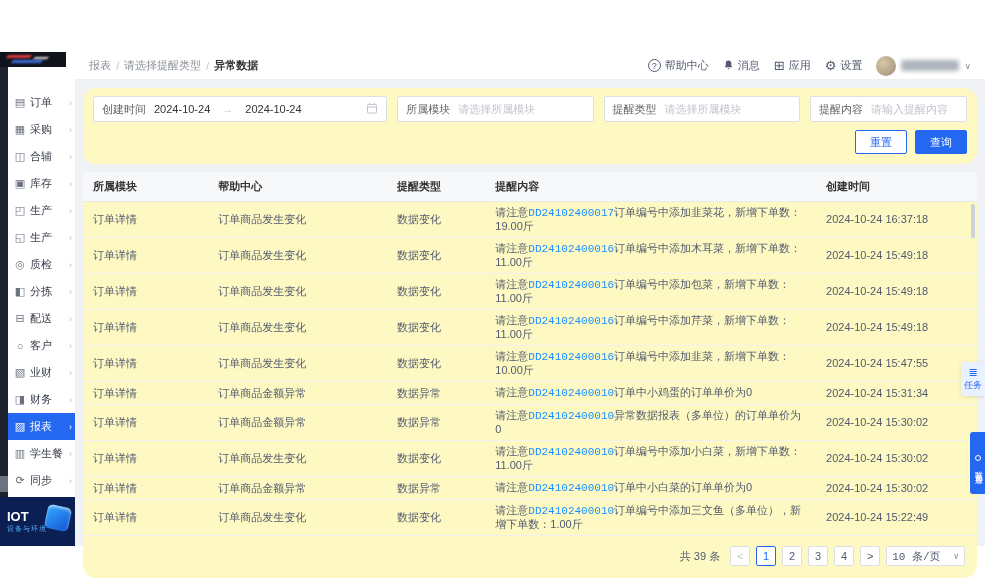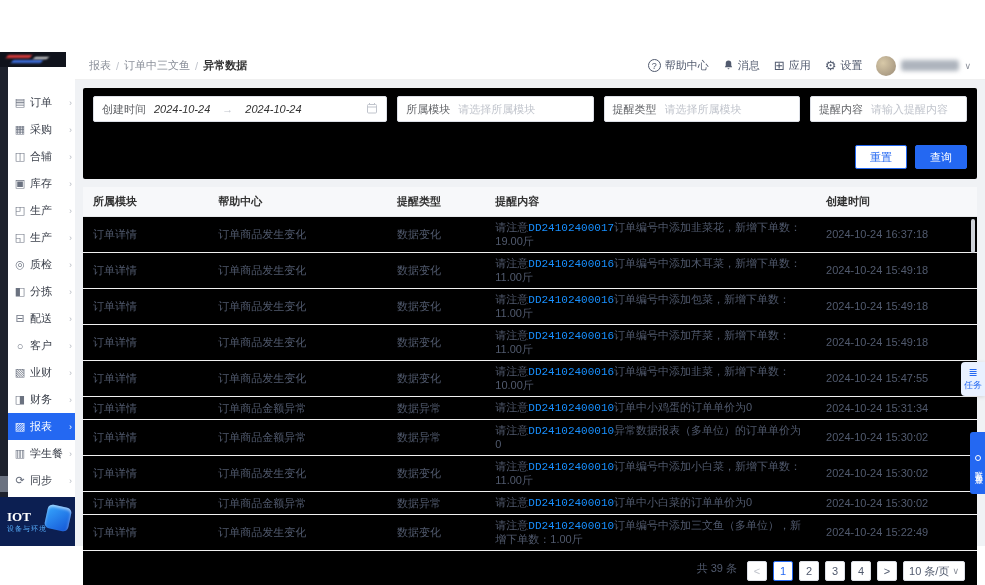--- a/index.html
+++ b/index.html
@@ -20,21 +20,21 @@
   
   .sidebar{position:absolute;left:8px;top:15px;width:67px;height:430px;background:#fff;padding-top:22px;}
   .side-item{height:27px;display:flex;align-items:center;gap:4px;padding:0 3px 0 6px;font-size:11px;color:#3a3f4a;cursor:pointer;}
   .side-item .ic{font-size:11px;color:#6b7280;width:12px;text-align:center;flex:none;}
   .side-item .lb{flex:1;white-space:nowrap;overflow:hidden;}
   .side-item .ch{font-size:9px;color:#b5bac2;flex:none;}
   .side-item.active{background:var(--accent);color:#fff;}
   .side-item.active .ic,.side-item.active .ch{color:#fff;}
 
   .iot{position:absolute;left:0;top:445px;width:75px;height:49px;background:#0c1f52;display:flex;flex-direction:column;justify-content:center;padding-left:7px;cursor:pointer;}
-  .iot-title{color:#fff;font-weight:bold;font-size:13px;line-height:14px;font-family:Liberation Serif, serif;}
+  .iot-title{color:#fff;font-weight:bold;font-size:13px;line-height:14px;}
   .iot-sub{color:#58b0ff;font-size:7px;letter-spacing:1px;}
   .iot-cube{position:absolute;right:5px;top:9px;width:24px;height:24px;border-radius:5px;
             background:linear-gradient(135deg,#37a9ff,#1455d6);transform:rotate(12deg);
             box-shadow:inset 0 2px 3px rgba(255,255,255,.55);}
 
   
   .main{position:absolute;left:75px;top:0;right:0;height:494px;background:#f0f2f5;}
   .main-hdr{height:28px;background:#fff;display:flex;align-items:center;justify-content:space-between;
             padding:0 14px;border-bottom:1px solid #f0f0f0;}
   .breadcrumb{font-size:11px;color:#8a8f99;display:flex;gap:5px;align-items:center;}
@@ -43,50 +43,50 @@
   .hdr-right{display:flex;align-items:center;gap:14px;font-size:11px;color:#515a6e;}
   .hdr-item{display:flex;align-items:center;gap:4px;cursor:pointer;}
   .icon-q{width:13px;height:13px;border:1px solid #515a6e;border-radius:50%;font-size:9px;display:flex;align-items:center;justify-content:center;}
   .glyph{font-size:13px;line-height:13px;}
   .avatar-wrap{display:flex;align-items:center;gap:5px;cursor:pointer;}
   .avatar{width:20px;height:20px;border-radius:50%;background:radial-gradient(circle at 35% 35%,#d8c9a8,#9a8b77);}
   .blur-name{width:58px;height:11px;background:#aeb4bd;border-radius:3px;filter:blur(2px);}
   .caret{color:#8a8f99;font-size:9px;}
 
   .content{padding:8px 8px 0;}
-  .card{background:#000000;border-radius:2px;}
+  .card{background:#fef9c3;border-radius:13px;}
   .filter-card{padding:8px 10px 10px;margin-bottom:8px;}
   .filters{display:flex;gap:10px;}
   .fbox{height:26px;border:1px solid #dcdfe6;border-radius:2px;display:flex;align-items:center;padding:0 8px;font-size:11px;background:#fff;cursor:pointer;}
   .flabel{color:#606266;margin-right:8px;white-space:nowrap;}
-  .fval{color:#333;white-space:nowrap;font-style:italic;}
+  .fval{color:#333;white-space:nowrap;}
   .farrow{color:#c0c4cc;margin:0 12px;}
   .ph{color:#c0c4cc;white-space:nowrap;overflow:hidden;}
   .f-date{width:300px;} .f-module{width:200px;} .f-type{width:200px;} .f-content{width:160px;}
   .cal{margin-left:auto;color:#c0c4cc;flex:none;}
-  .btn-row{display:flex;justify-content:flex-end;gap:8px;margin-top:23px;}
+  .btn-row{display:flex;justify-content:flex-end;gap:8px;margin-top:8px;}
   .btn{height:24px;padding:0 14px;font-size:11px;border-radius:2px;display:flex;align-items:center;cursor:pointer;}
   .btn-reset{border:1px solid var(--accent);color:var(--accent);background:#fff;}
   .btn-search{background:var(--accent);color:#fff;border:1px solid var(--accent);}
 
   .table-card{position:relative;padding-bottom:2px;}
   table{width:100%;border-collapse:collapse;font-size:11px;table-layout:fixed;}
   th{background:#f7f8fa;text-align:left;padding:7px 10px;color:#333;font-weight:bold;border-bottom:1px solid #e8eaec;white-space:nowrap;}
   td{padding:4px 10px;border-bottom:1px solid #f0f0f0;color:#515a6e;line-height:13px;vertical-align:middle;}
   .c-module{width:14%;} .c-alert{width:20%;} .c-type{width:11%;} .c-content{width:37%;} .c-time{width:18%;}
   td.time{white-space:nowrap;}
   .link{color:var(--link);cursor:pointer;font-family:Liberation Mono, monospace;}
   .scroll-thumb{position:absolute;right:2px;top:32px;width:4px;height:34px;background:#cfd3d9;border-radius:2px;cursor:pointer;}
 
-  .pager{display:flex;justify-content:flex-end;gap:6px;padding:10px 12px 10px;font-size:11px;color:#515a6e;}
+  .pager{display:flex;justify-content:flex-end;align-items:center;gap:6px;padding:10px 12px 10px;font-size:11px;color:#515a6e;}
   .pg{min-width:20px;height:20px;border:1px solid #dcdfe6;border-radius:2px;display:flex;align-items:center;justify-content:center;background:#fff;cursor:pointer;padding:0 5px;}
   .pg.active{border-color:var(--accent);color:var(--accent);}
   .pg.disabled{color:#c0c4cc;cursor:default;}
   .pg-total{margin-right:4px;}
-  .size-box{gap:3px;}
+  .size-box{gap:13px;font-family:Liberation Mono, monospace;}
 
   .task-tab{position:absolute;right:0;top:362px;width:24px;padding:5px 0 4px;background:#e9f1ff;border-radius:4px 0 0 4px;
             display:flex;flex-direction:column;align-items:center;gap:1px;color:var(--accent);font-size:9px;cursor:pointer;
             box-shadow:0 1px 4px rgba(0,0,0,.12);}
   .task-tab .t-ic{font-size:11px;line-height:11px;}
   .service-tab{position:absolute;right:0;top:432px;width:15px;height:62px;background:var(--accent);color:#fff;
                border-radius:3px 0 0 3px;display:flex;flex-direction:column;align-items:center;justify-content:center;gap:3px;cursor:pointer;}
   .service-tab .dot{width:6px;height:6px;border:1px solid #fff;border-radius:50%;flex:none;}
   .service-tab .v-txt{writing-mode:vertical-rl;font-size:8px;letter-spacing:2px;}
 </style>
@@ -187,21 +187,21 @@
     <div class="iot-sub">设备与环境</div>
     <div class="iot-cube"></div>
   </div>
 
   <div class="main">
 
     <div class="main-hdr">
       <div class="breadcrumb">
         <span>报表</span>
         <span class="sep">/</span>
-        <span>订单中三文鱼</span>
+        <span>请选择提醒类型</span>
         <span class="sep">/</span>
         <span class="current">异常数据</span>
       </div>
       <div class="hdr-right">
         <div class="hdr-item">
           <span class="icon-q">?</span>
           <span>帮助中心</span>
         </div>
         <div class="hdr-item">
           <span>

